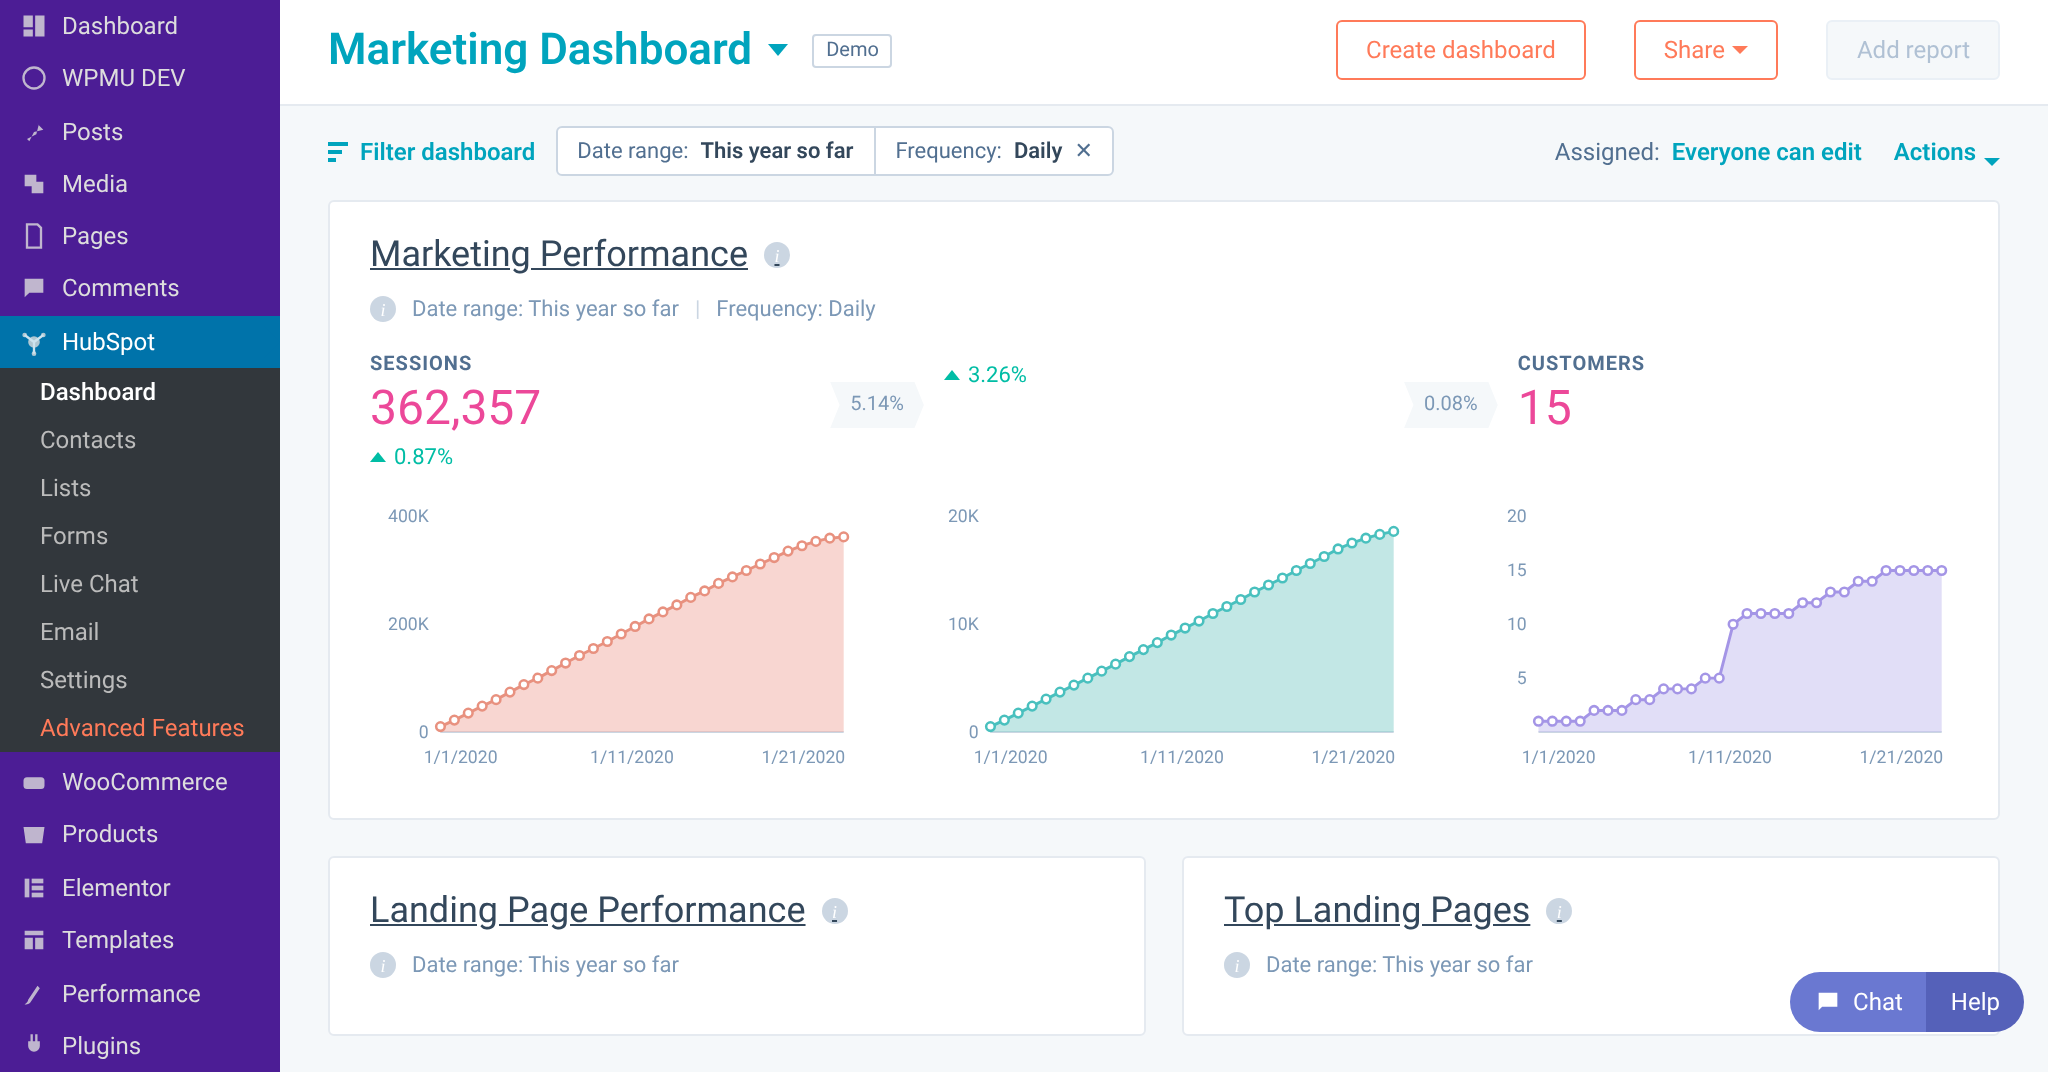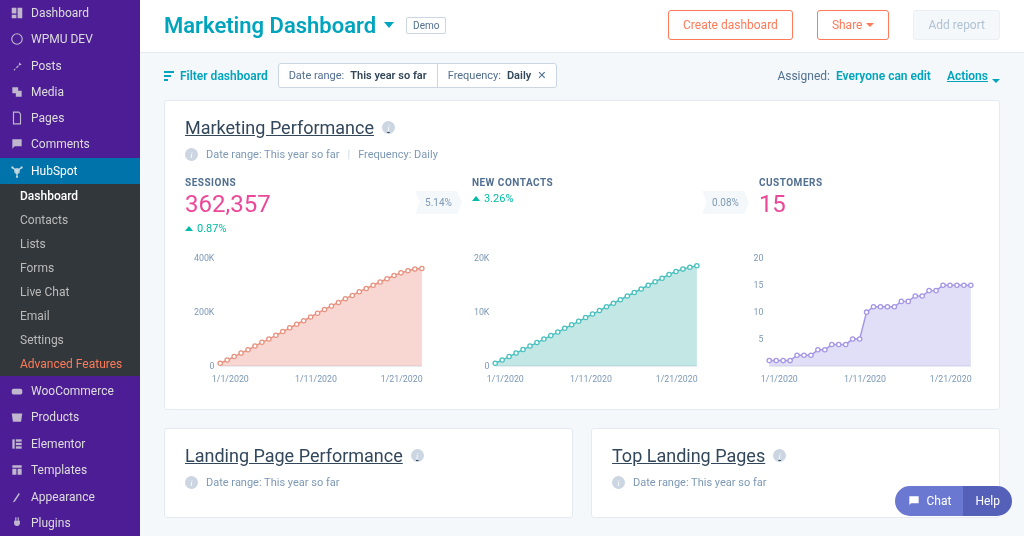--- a/index.html
+++ b/index.html
@@ -34,21 +34,21 @@
   .filter-link { color:#00a4bd; font-weight:600; display:flex; align-items:center; gap:6px;}
   .filter-link .bars { display:flex; flex-direction:column; gap:2px;}
   .filter-link .bars span{display:block;width:10px;height:2px;background:#00a4bd;}
   .chip-group { border:1px solid #cbd6e2; border-radius:3px; display:flex; background:#fff; overflow:hidden;}
   .chip { padding:5px 10px; font-size:11px; color:#516f90; border-right:1px solid #cbd6e2; display:flex; align-items:center; gap:6px;}
   .chip:last-child{border-right:none;}
   .chip b{color:#33475b; font-weight:600;}
   .chip-close{color:#516f90; cursor:pointer;}
   .filter-right { display:flex; align-items:center; gap:16px; color:#516f90;}
   .link-teal { color:#00a4bd; font-weight:600; }
-  .actions-link { color:#00a4bd; font-weight:600; display:flex; align-items:flex-end; gap:4px;text-decoration:underline;}
+  .actions-link { color:#00a4bd; font-weight:600; display:flex; align-items:flex-end; gap:4px;}
   .actions-link .car{width:0;height:0;border-left:4px solid transparent;border-right:4px solid transparent;border-top:4px solid #00a4bd;}
   
   .content { padding: 0 24px 12px 24px; overflow:auto; }
   .card { background:#fff; border:1px solid #e5eaf0; border-radius:3px; padding:16px 20px; margin-bottom:18px;}
   .card-title { font-size:18px; color:#33475b; font-weight:400; display:flex; align-items:center; gap:8px;text-decoration:underline;}
   .info-dot{ width:13px;height:13px;border-radius:50%;background:#cbd6e2;color:#fff;font-size:9px;display:inline-flex;align-items:center;justify-content:center;font-style:italic;font-family:serif;}
   .card-sub { margin-top:10px; font-size:11px; color:#7c98b6; display:flex; align-items:center; gap:8px;}
   .metrics { display:flex; margin-top:16px; gap:10px; align-items:flex-start;}
   .metric { flex:1;}
   .metric-label{ font-size:10px; color:#516f90; font-weight:700; letter-spacing:.5px;}
@@ -192,21 +192,21 @@
       </div>
     </div>
   <div class="sep"></div>
   <div id="side-g4">
       <div class="item">
         <span class="icn">
           <svg viewBox="0 0 24 24">
             <path d="M7 17c0 2-3 4-3 4s4 0 5-2l8-12-2-2z"></path>
           </svg>
         </span>
-        <span>Appearance</span>
+        <span>Performance</span>
       </div>
       <div class="item">
         <span class="icn">
           <svg viewBox="0 0 24 24">
             <path d="M9 2v6H7v4a5 5 0 0010 0V8h-2V2h-2v6h-2V2z"></path>
           </svg>
         </span>
         <span>Plugins</span>
       </div>
     </div>
@@ -278,21 +278,20 @@
         <div class="metric">
           <div class="metric-label">SESSIONS</div>
           <div class="metric-value">362,357</div>
           <div class="trend">
               <span class="tri"></span>
               <span>0.87%</span>
             </div>
         </div>
         <div class="pct-badge">5.14%</div>
         <div class="metric">
-          <div class="metric-label">NEW CONTACTS</div>
           <div class="trend">
               <span class="tri"></span>
               <span>3.26%</span>
             </div>
         </div>
         <div class="pct-badge">0.08%</div>
         <div class="metric">
           <div class="metric-label">CUSTOMERS</div>
           <div class="metric-value">15</div>
         </div>

